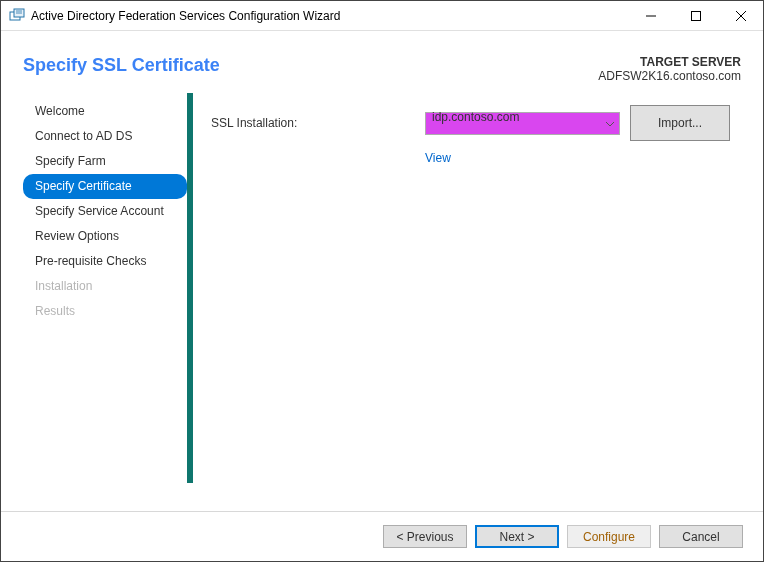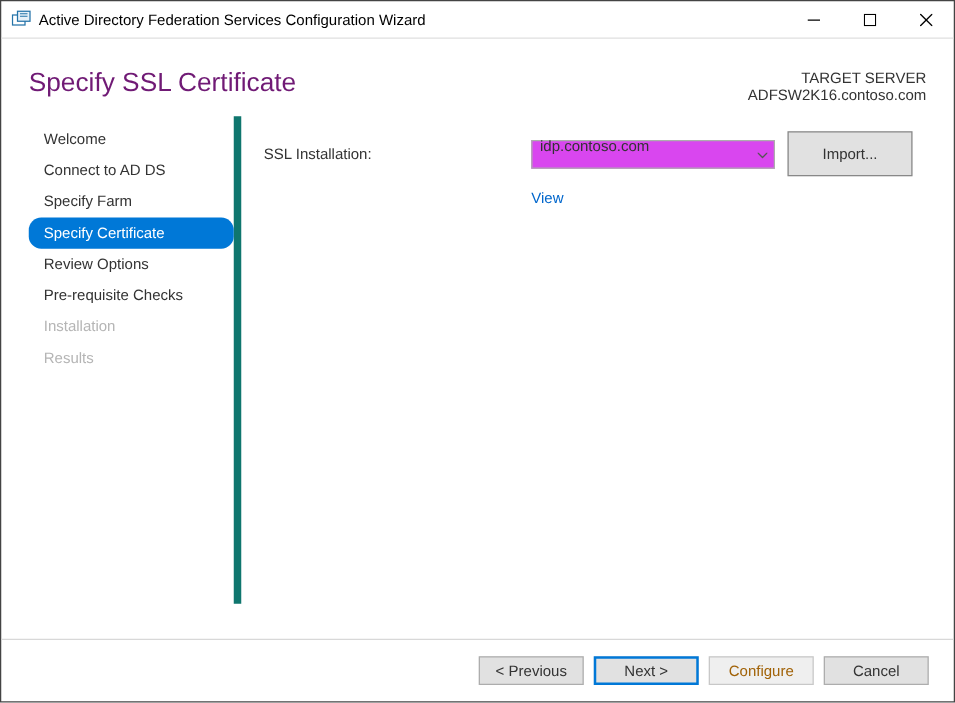--- a/index.html
+++ b/index.html
@@ -4,23 +4,23 @@
 <style>
   * { box-sizing: border-box; margin: 0; padding: 0; font-family: "Segoe UI", Tahoma, sans-serif; }
   body { background: #fff; width: 764px; height: 562px; overflow: hidden; border: 1px solid #444; position: relative; }
   .titlebar { height: 30px; display: flex; align-items: center; padding: 0 0 0 8px; border-bottom: 1px solid #e0e0e0; font-size: 12px; color: #000; }
   .titlebar .app-icon { width: 16px; height: 16px; margin-right: 6px; display: inline-flex; align-items: center; justify-content: center; }
   .titlebar .title-text { flex: 1; }
   .win-controls { display: flex; height: 100%; }
   .win-btn { width: 45px; height: 100%; display: flex; align-items: center; justify-content: center; }
   .win-btn svg { display: block; }
   .header-area { padding: 24px 22px 10px 22px; display: flex; justify-content: space-between; align-items: flex-start; }
-  .page-title { font-size: 21px; font-weight: 400; color: #701a75; }
+  .page-title { font-size: 18px; font-weight: 700; color: #3b82f6; }
   .target-server { text-align: right; font-size: 12px; color: #444; }
-  .target-server .label { font-weight: 400; color: #333; }
+  .target-server .label { font-weight: 700; color: #333; }
   .target-server .value { color: #333; }
   .body-area { display: flex; padding: 0 0 0 22px; height: 390px; }
   .sidebar { width: 170px; border-right: 6px solid #0f766e; padding-top: 6px; }
   .sidebar-item { font-size: 12px; color: #333; padding: 5px 12px; cursor: default; line-height: 15px; }
   .sidebar-item.active { background: #0078d7; color: #fff; border-radius: 10px; }
   .sidebar-item.disabled { color: #b5b5b5; }
   .content-area { flex: 1; padding: 8px 22px 0 18px; }
   .form-row { display: flex; align-items: center; margin-top: 4px; }
   .form-label { width: 214px; font-size: 12px; color: #333; }
   .cert-dropdown { width: 195px; height: 23px; border: 1px solid #adadad; background: #d946ef; font-size: 12px; padding: 0 20px 13px 6px; position: relative; display: flex; align-items: center; color: #333; }
@@ -72,20 +72,21 @@
     <div class="value">ADFSW2K16.contoso.com</div>
   </div>
 </div>
 
 <div class="body-area">
   <div class="sidebar">
     <div class="sidebar-item">Welcome</div>
     <div class="sidebar-item">Connect to AD DS</div>
     <div class="sidebar-item">Specify Farm</div>
     <div class="sidebar-item active">Specify Certificate</div>
+    <div class="sidebar-item">Specify Service Account</div>
     <div class="sidebar-item">Review Options</div>
     <div class="sidebar-item">Pre-requisite Checks</div>
     <div class="sidebar-item disabled">Installation</div>
     <div class="sidebar-item disabled">Results</div>
   </div>
 
   <div class="content-area">
     <div class="form-row">
       <div class="form-label">SSL Installation:</div>
       <div class="cert-dropdown">

